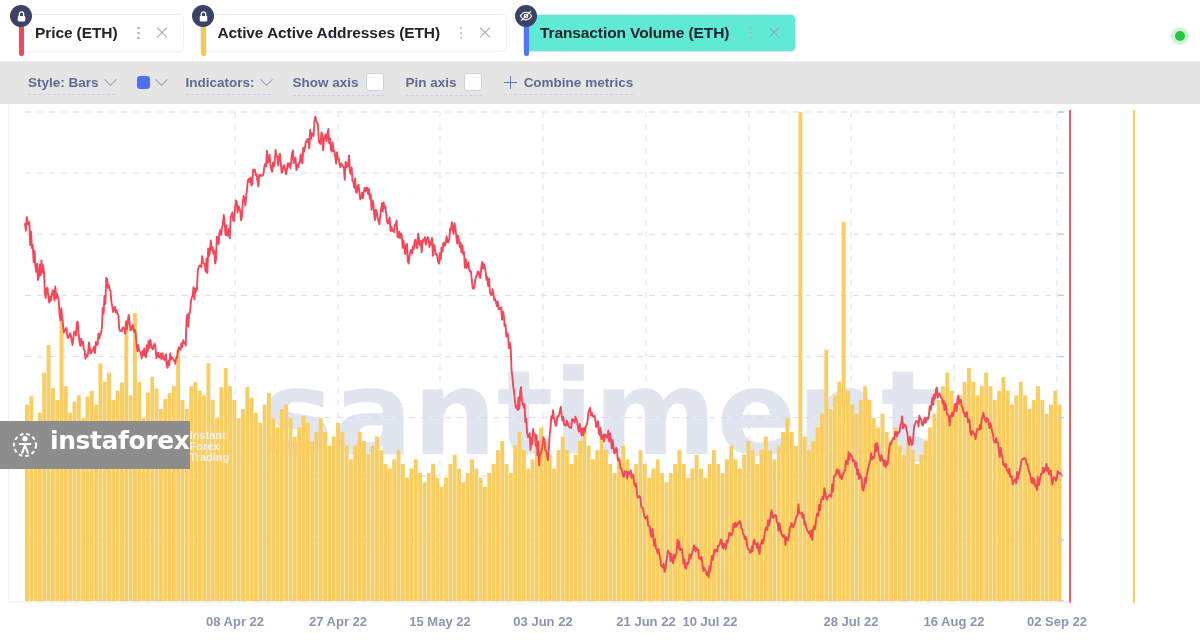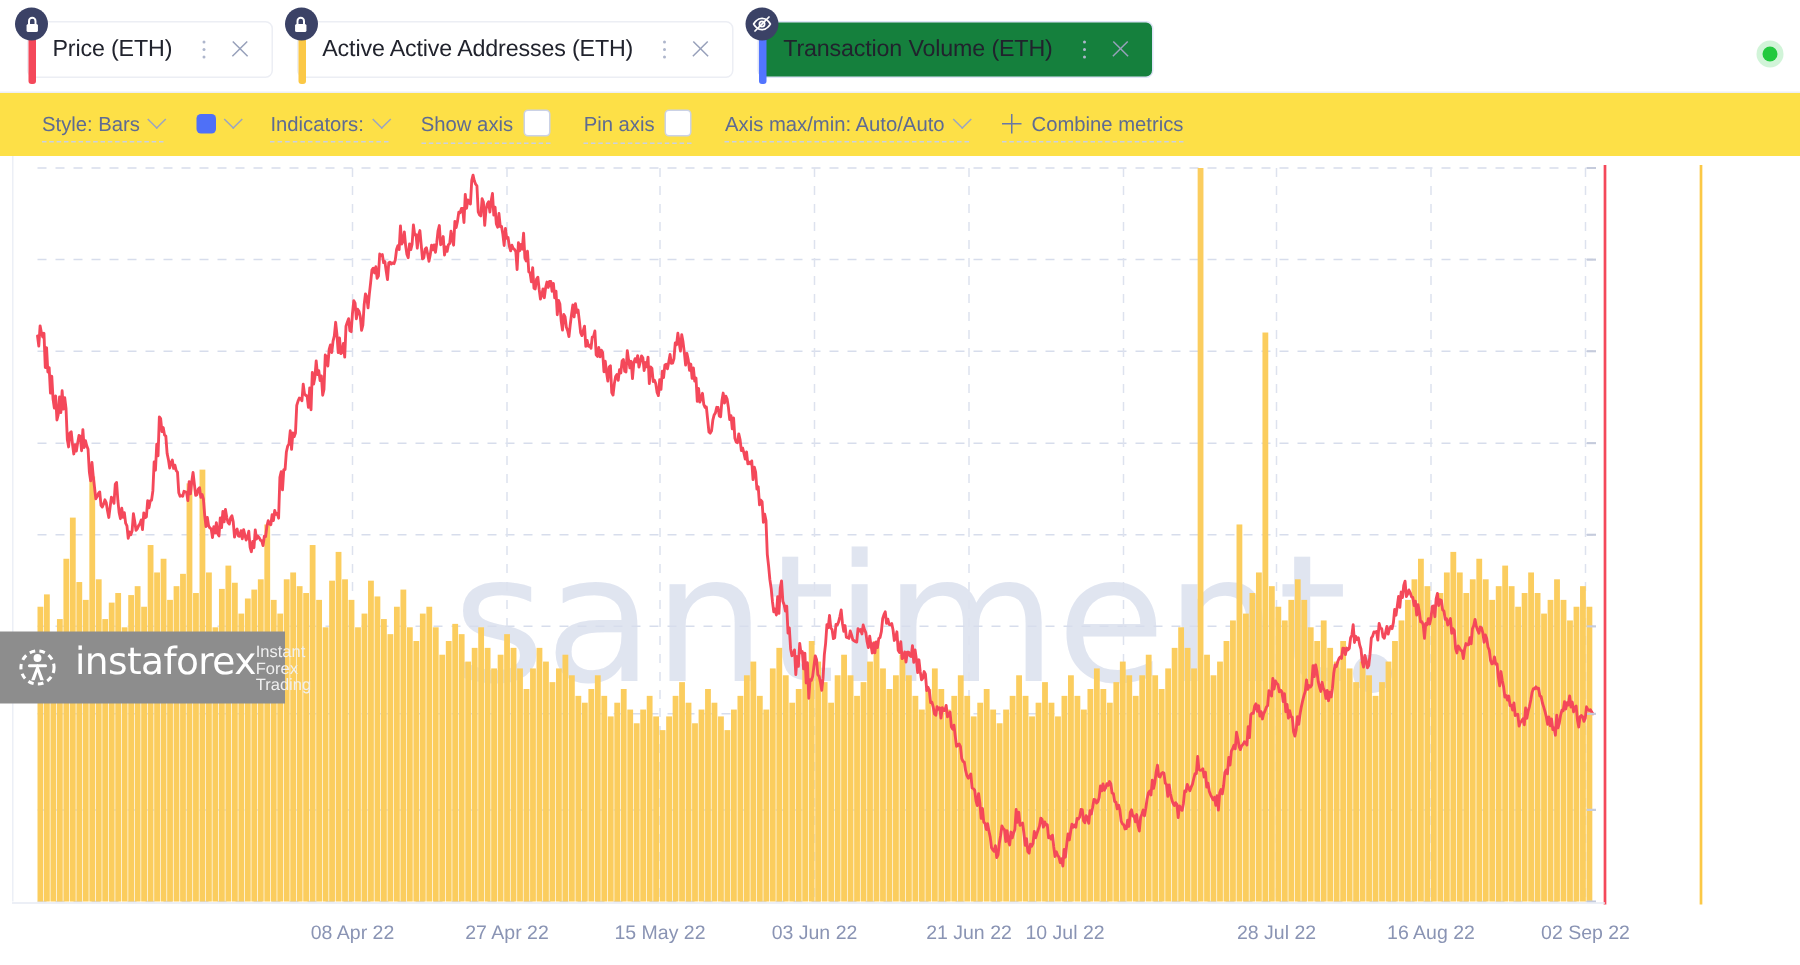--- a/index.html
+++ b/index.html
@@ -7,20 +7,21 @@
     margin: 0; padding: 0;
     width: 1200px; height: 643px;
     background: #ffffff;
     font-family: "Liberation Sans", sans-serif;
     overflow: hidden;
   }
   #app {
     position: relative;
     width: 1200px; height: 469px;
     background: #ffffff;
+    font-weight: bold;
   }
 
   
   .tabbar {
     position: absolute;
     left: 0; top: 0;
     width: 1200px; height: 62px;
     background: #ffffff;
     border-bottom: 1px solid #eef0f5;
   }
@@ -36,21 +37,21 @@
     display: flex;
     align-items: center;
     height: 38px;
     border-radius: 5px;
     padding: 0 12px 0 16px;
     background: #ffffff;
     border: 1px solid #eceef4;
     cursor: pointer;
   }
   .tab.selected {
-    background: #15803d;
+    background: #5eead4;
     border-color: #dfe4f7;
   }
   .tab .colorbar {
     position: absolute;
     left: 0; top: -3px;
     width: 5px; height: 44px;
     border-radius: 2px;
   }
   .tab-label {
     font-size: 15.5px;
@@ -119,21 +120,21 @@
 
   
   .toolbar {
     position: absolute;
     left: 0; top: 62px;
     width: 1200px; height: 42px;
     display: flex;
     align-items: center;
     padding-left: 28px;
     gap: 0px;
-    background: #fde047;
+    background: #e5e5e5;
   }
   .tb-item {
     display: flex;
     align-items: center;
     gap: 7px;
     font-size: 13.5px;
     color: #5e6b92;
     padding: 3px 0 4px 0;
     margin-right: 22px;
     border-bottom: 1px dashed #c9d0e4;
@@ -333,24 +334,20 @@
     <div class="tb-item">
       <span>Show axis</span>
       <span class="checkbox"></span>
     </div>
 
     <div class="tb-item">
       <span>Pin axis</span>
       <span class="checkbox"></span>
     </div>
 
-    <div class="tb-item">
-      <span>Axis max/min: Auto/Auto</span>
-      <span class="chev"></span>
-    </div>
 
     <div class="tb-item">
       <span class="plus"></span>
       <span>Combine metrics</span>
     </div>
 
   </div>
 
   <div class="chart-area">
     <div class="chart-left-border"></div>

